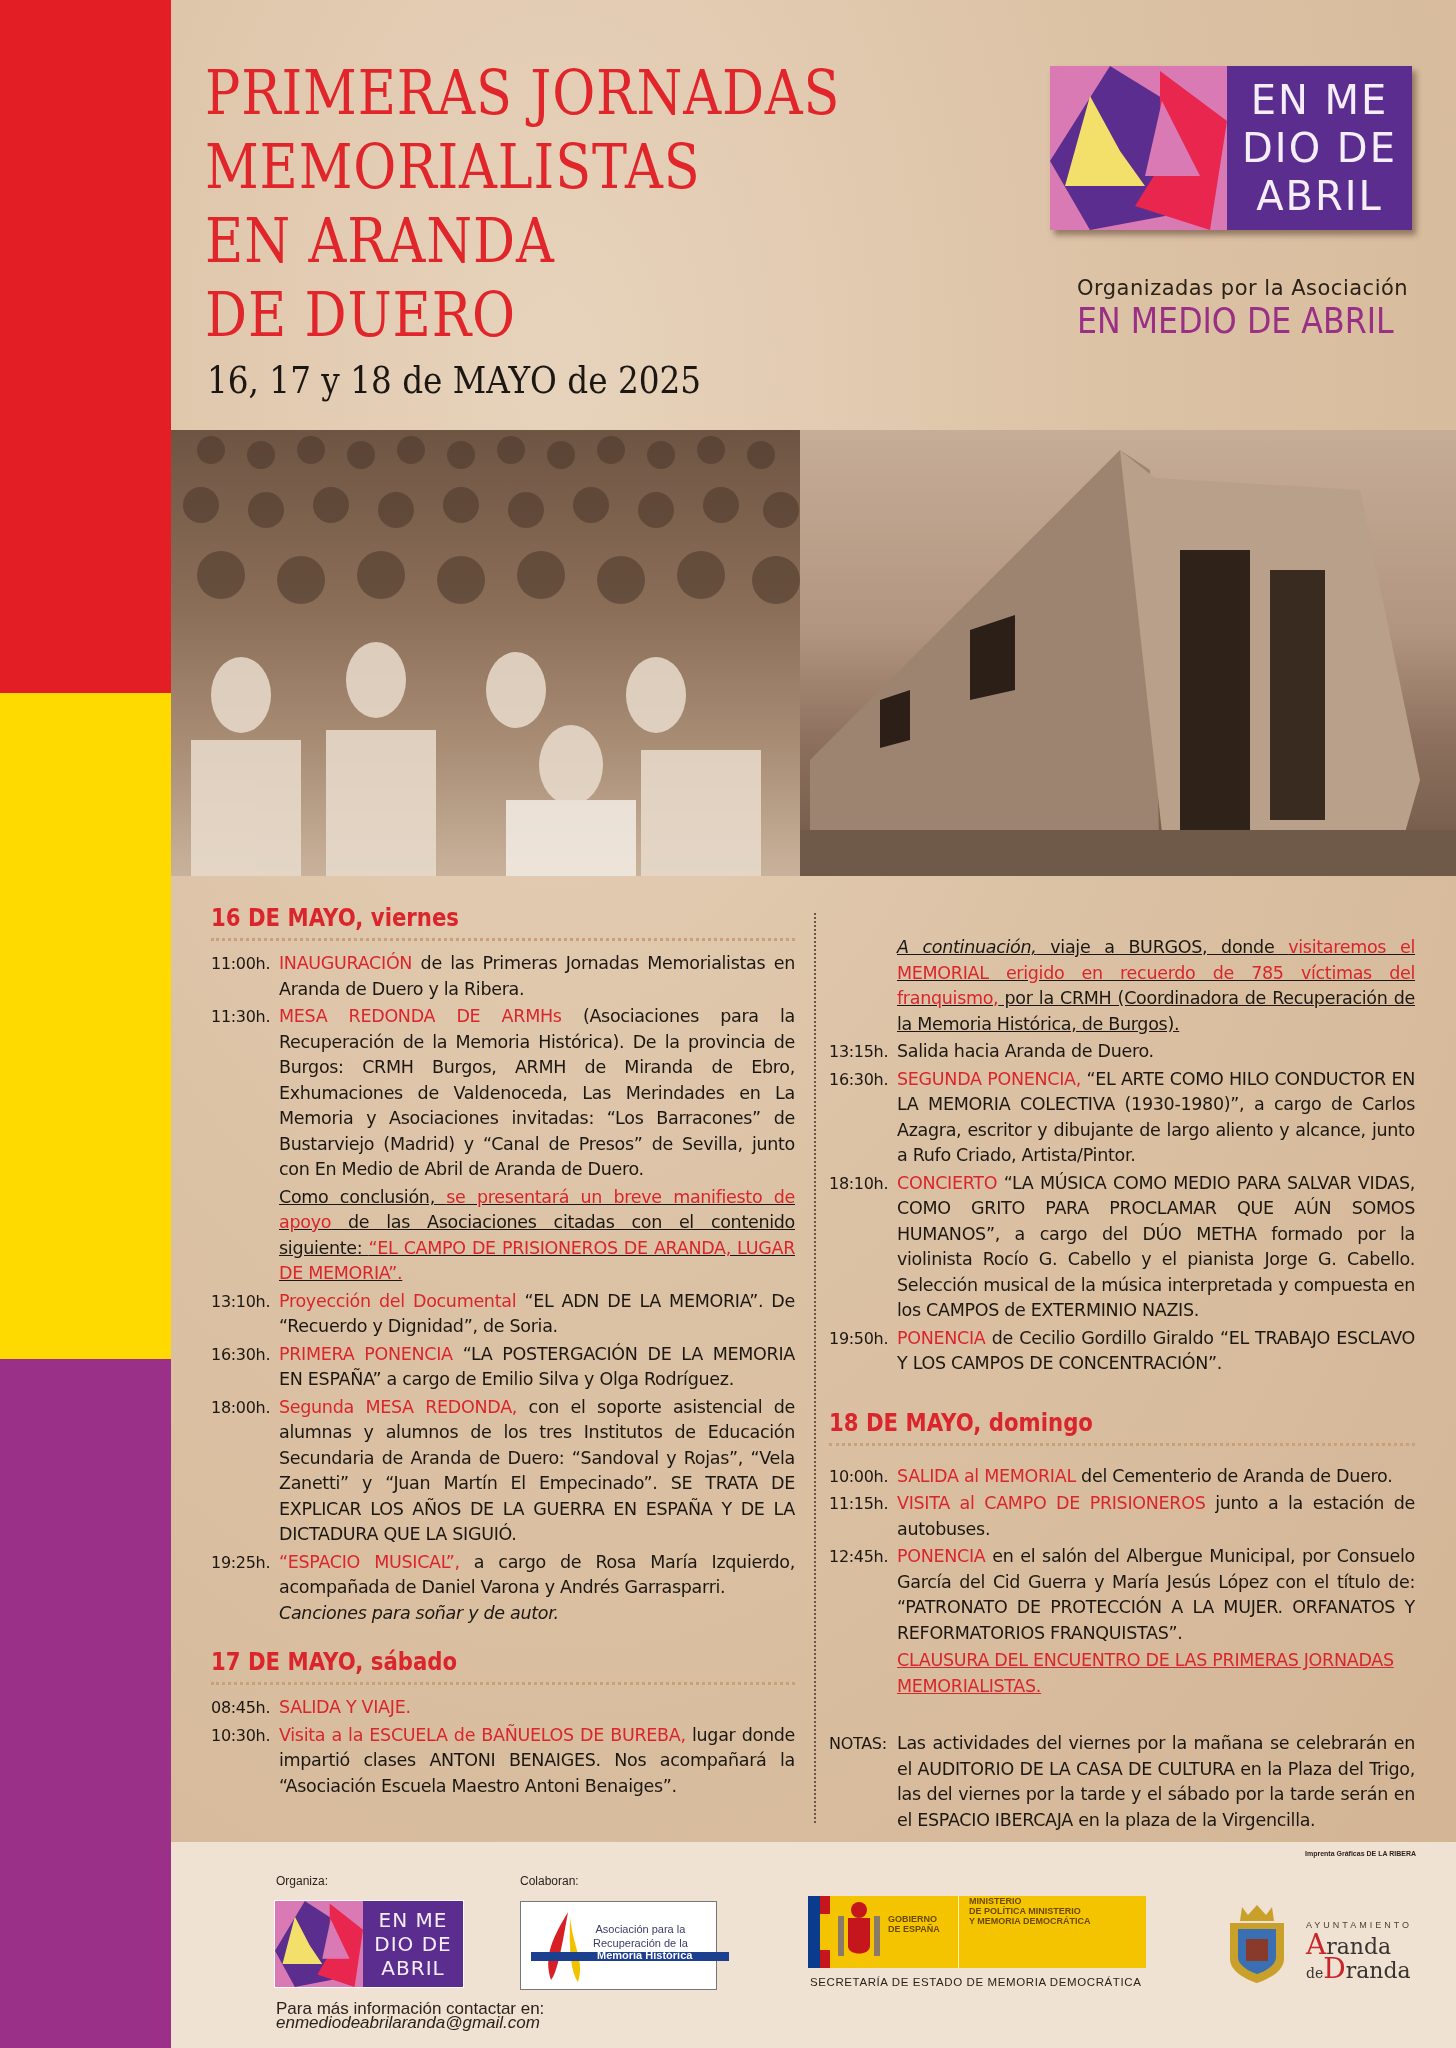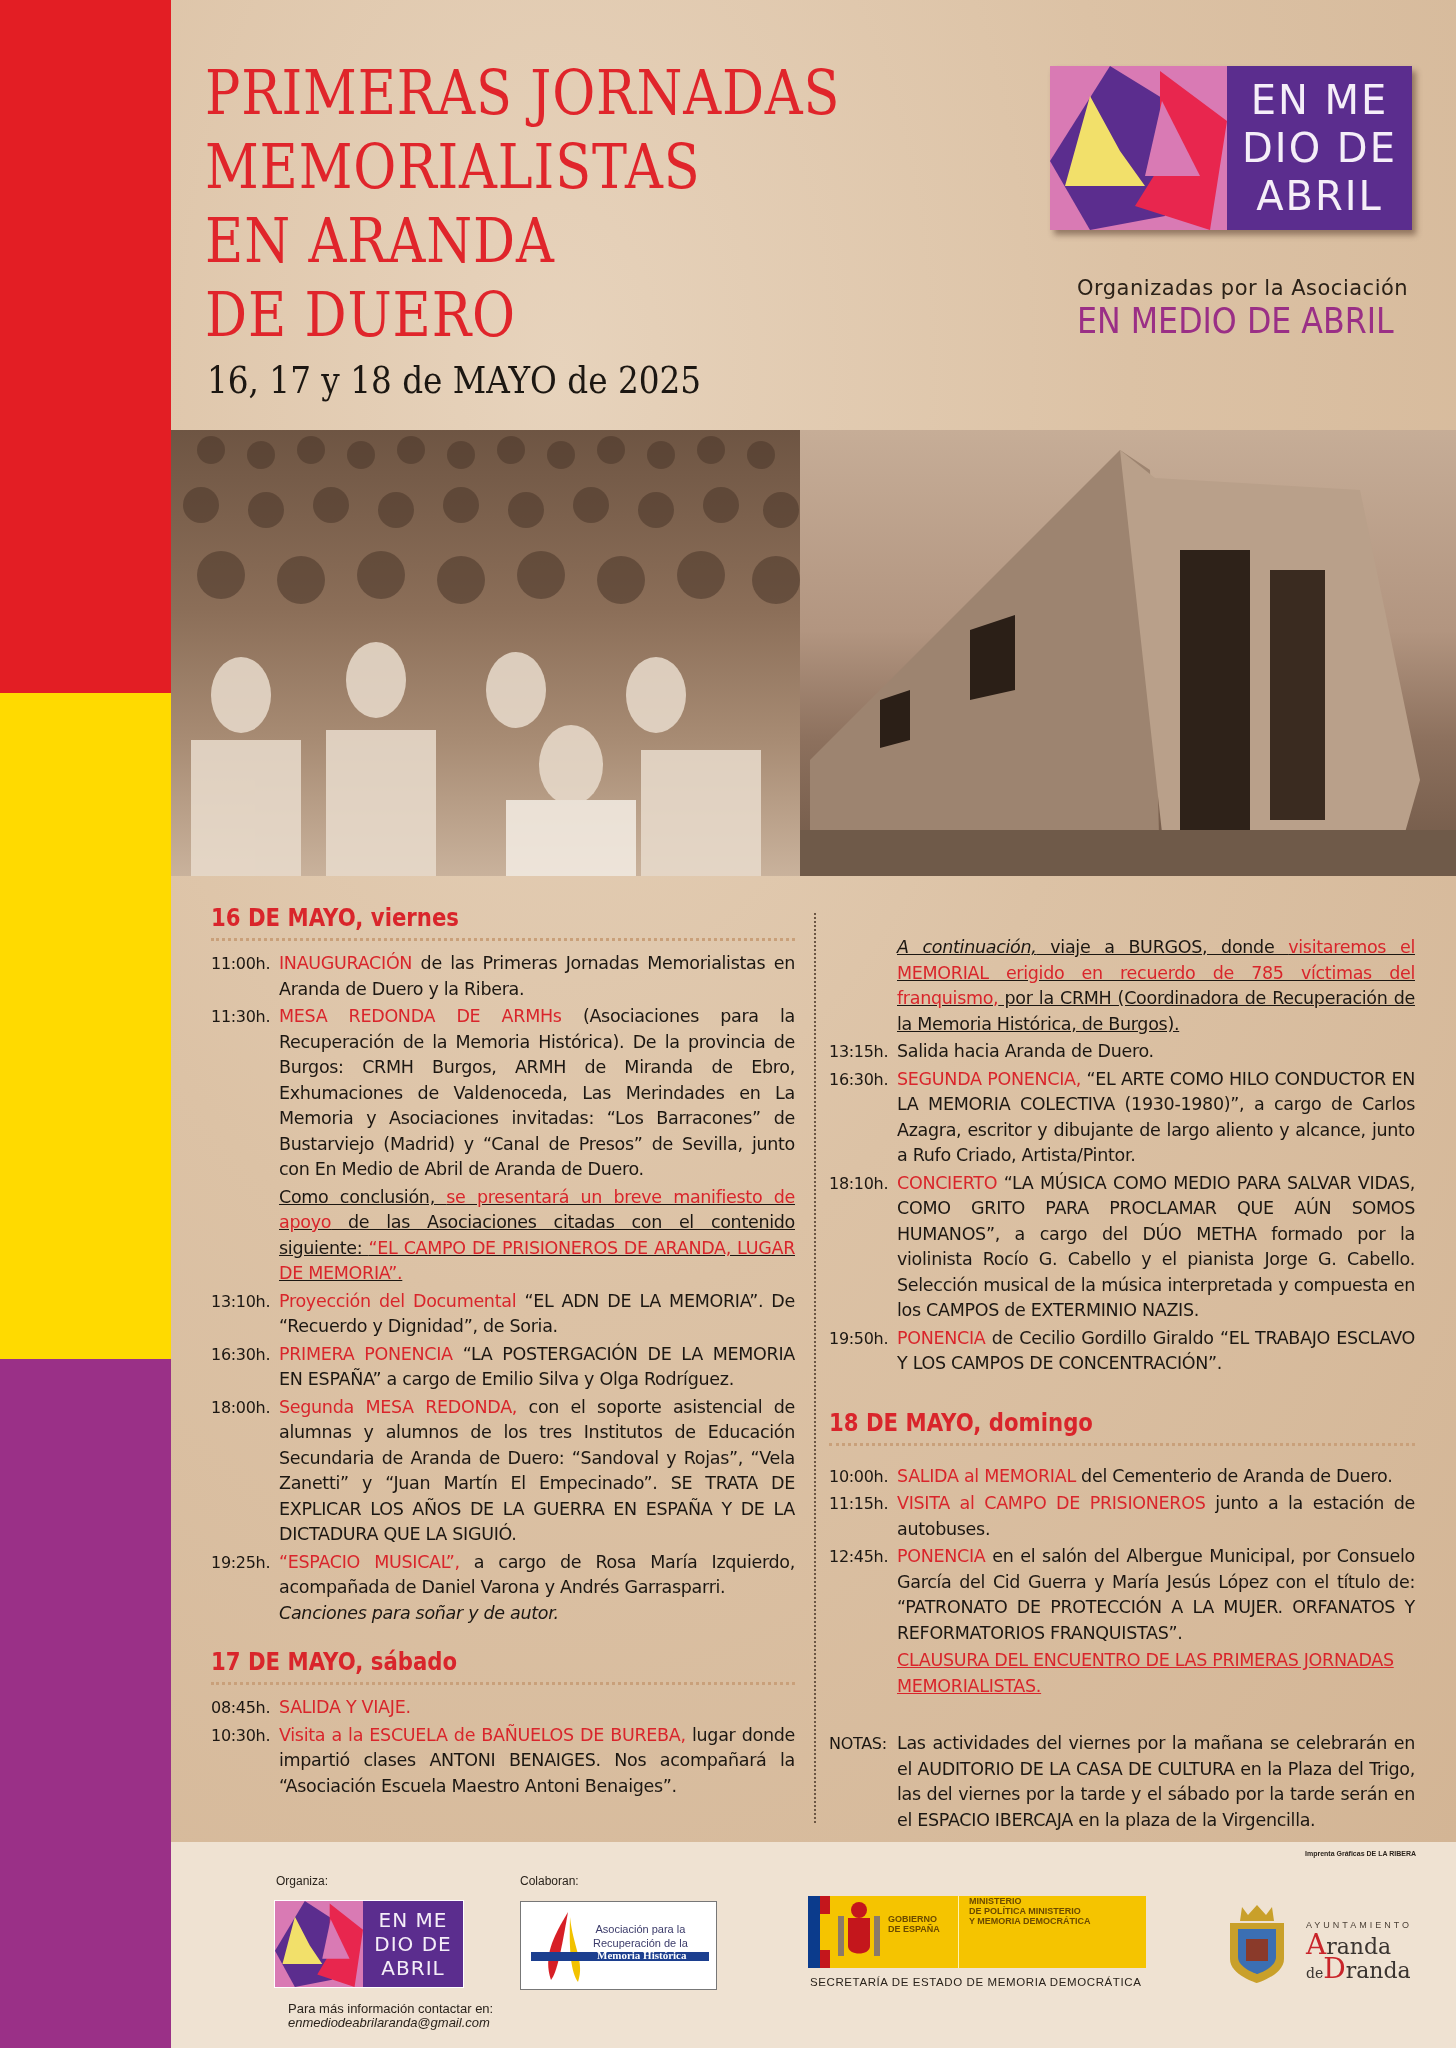--- a/index.html
+++ b/index.html
@@ -84,27 +84,27 @@
     position: absolute; left: 171px; top: 1842px; width: 1285px; height: 206px;
     background: #efe2d2;
   }
   .credit { position: absolute; right: 40px; top: 8px; font-size: 7px; font-weight: bold; color: #2b241d; }
   .f-label { position: absolute; font-size: 12px; color: #2a231c; }
   .logo-small {
     position: absolute; left: 274px; top: 1900px; width: 188px; height: 86px; display: flex; border: 1px solid #fff;
   }
   .logo-small .logo-art { width: 88px; }
   .logo-small .logo-text { font-size: 20px; line-height: 24px; letter-spacing: 1px; }
-  .info { position: absolute; left: 288px; top: 2002px; font-size: 13px; color: #2a231c; line-height: 14px; }
+  .info { position: absolute; left: 276px; top: 2002px; font-size: 17px; color: #2a231c; line-height: 14px; }
   .armh {
     position: absolute; left: 520px; top: 1901px; width: 195px; height: 87px;
     background: #fff; border: 1px solid #777;
   }
   .armh-text { position: absolute; left: 72px; top: 20px; font-size: 11px; color: #3b3b6a; line-height: 14px; text-align: center; }
-  .armh-bar { position: absolute; left: 10px; top: 50px; width: 178px; height: 9px; background: #1c3f8f; font-family: Liberation Serif, serif; }
+  .armh-bar { position: absolute; left: 10px; top: 50px; width: 198px; height: 9px; background: #1c3f8f; }
   .armh-bar span { position: absolute; left: 66px; top: -3px; font-size: 11px; color: #fff; font-weight: bold; }
   .gob {
     position: absolute; left: 808px; top: 1896px; width: 338px; height: 72px; background: #f5c400; display: flex;
   }
   .gob .stripe { width: 12px; background: #0b3b8c; }
   .gob .stripe2 { width: 10px; background: linear-gradient(180deg,#c4161c 0 25%,#f5c400 25% 75%,#c4161c 75%); }
   .gob .shield { width: 58px; position: relative; }
   .gob .t1 { width: 70px; font-size: 9px; font-weight: bold; color: #6b4a00; padding-top: 18px; }
   .gob .sep { width: 1px; background: #fff2b0; }
   .gob .t2 { flex: 1; font-size: 9px; font-weight: bold; color: #6b4a00; padding: 0 0 0 10px; }

